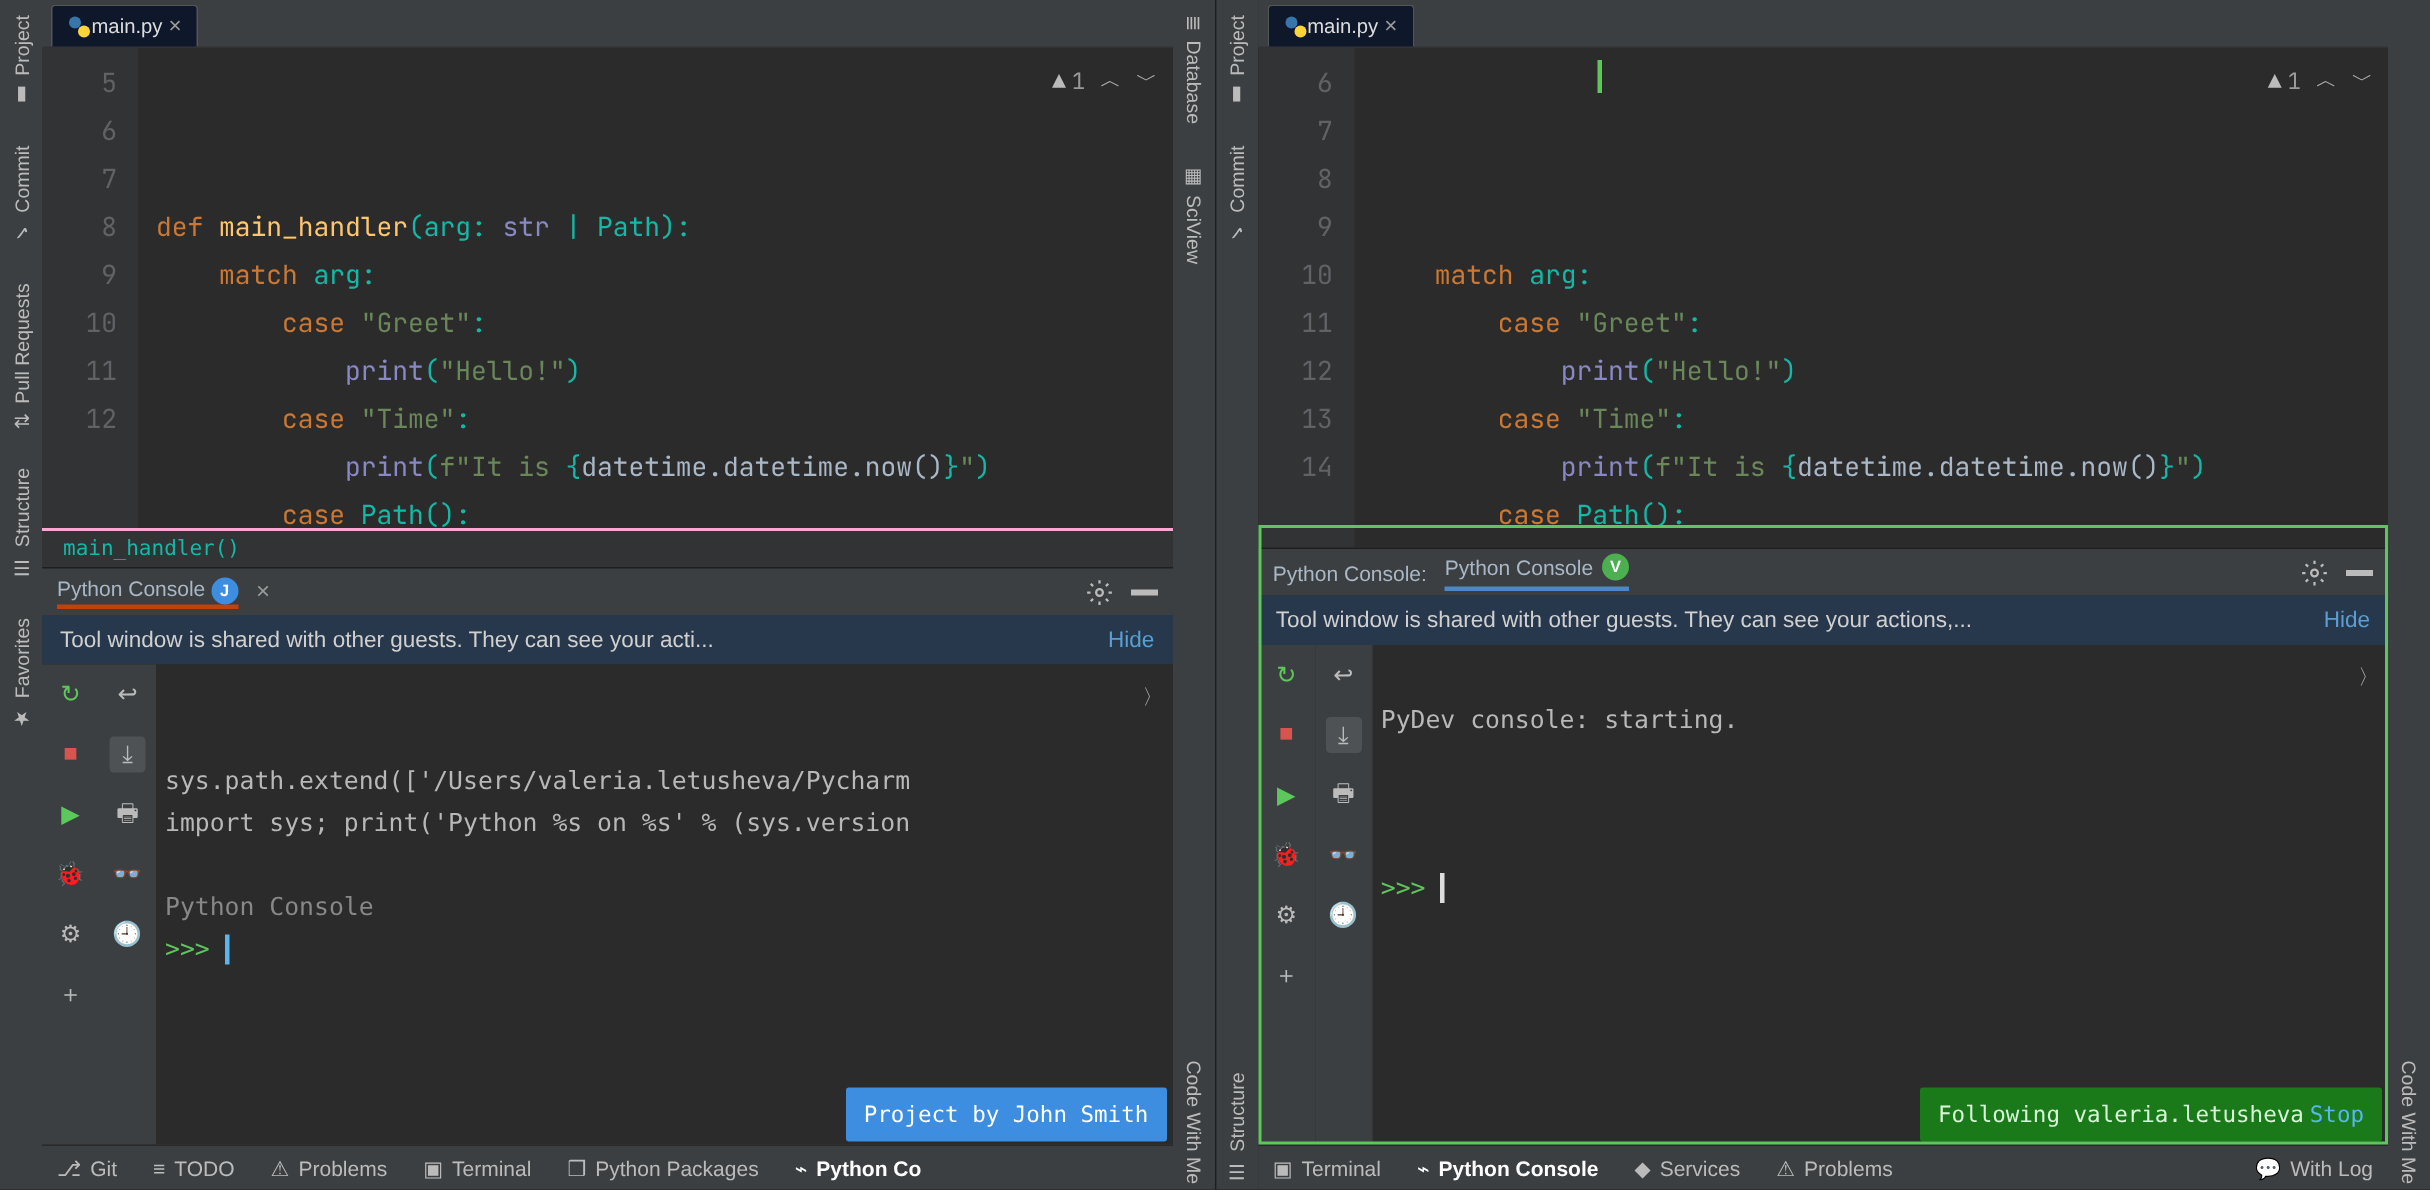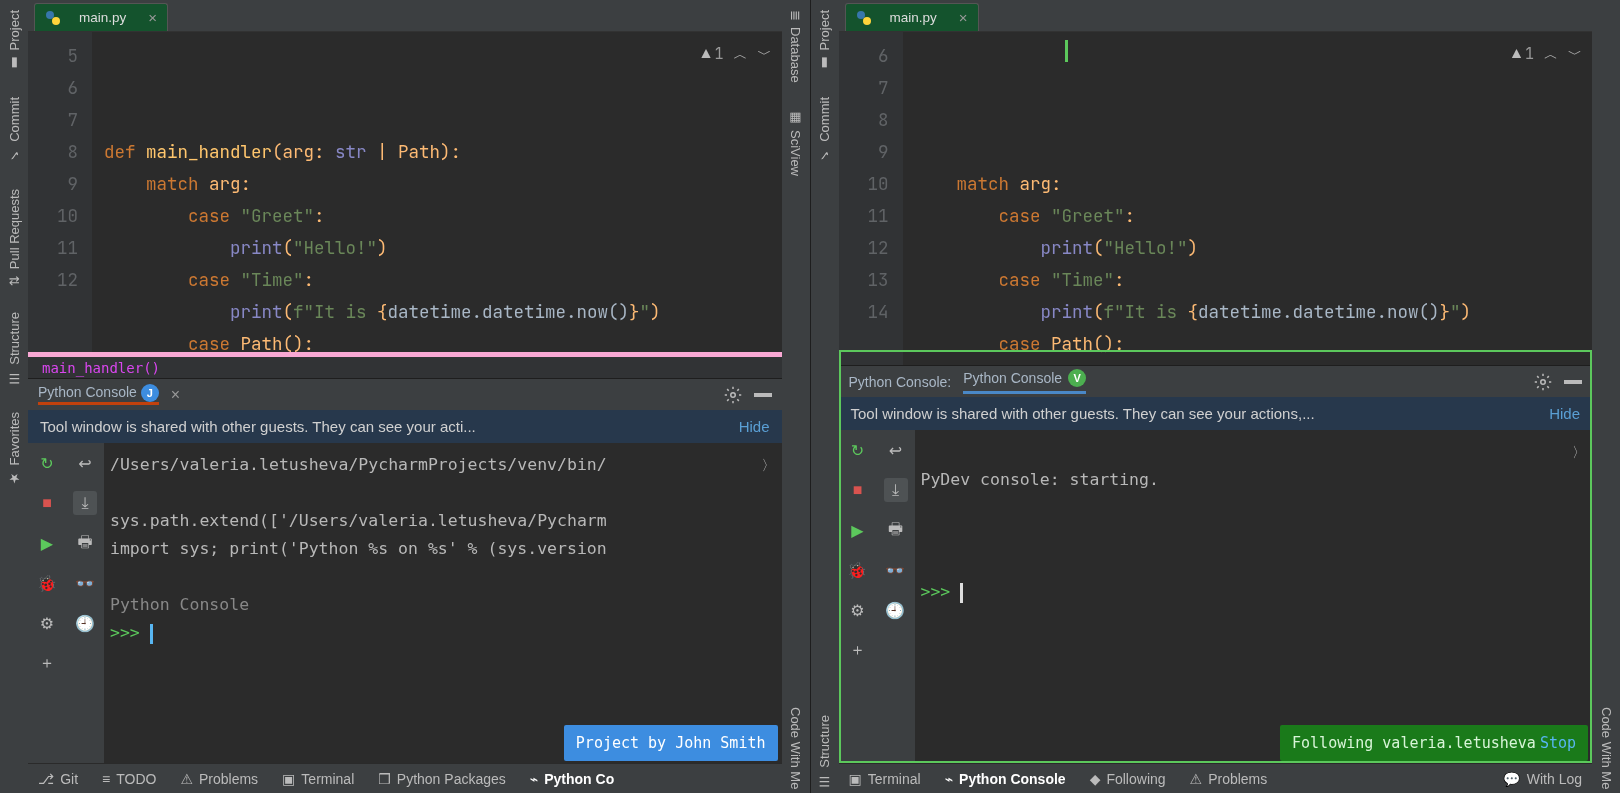--- a/index.html
+++ b/index.html
@@ -6,36 +6,36 @@
 body { font-family:'Segoe UI',Arial,sans-serif; background:#2b2b2b; color:#a9b7c6; overflow:hidden; width:1620px; height:793px; }
 .root { display:flex; width:100%; height:100%; }
 .pane { flex:1; display:flex; flex-direction:column; position:relative; min-width:0; }
 .pane-right { border-left:1px solid #1e1e1e; }
 .side-strip { width:28px; background:#3c3f41; display:flex; flex-direction:column; align-items:center; padding-top:6px; gap:18px; font-size:13px; color:#bbb; }
 .vlabel { writing-mode:vertical-rl; transform:rotate(180deg); cursor:pointer; display:flex; align-items:center; gap:6px; padding:4px 2px; }
 .vlabel-r { writing-mode:vertical-rl; cursor:pointer; display:flex; align-items:center; gap:6px; padding:4px 2px; }
 .editor-area { flex:1; display:flex; min-height:0; }
 .editor-col { flex:1; display:flex; flex-direction:column; min-width:0; min-height:0; }
 .tabbar { height:32px; background:#3c3f41; display:flex; align-items:flex-end; border-bottom:1px solid #323232; padding-left:6px; }
-.tab { height:28px; background:#14532d; border:1px solid #555; border-bottom:none; padding:0 10px; display:flex; align-items:center; gap:18px; font-size:13.5px; color:#ddd; border-radius:3px 3px 0 0;text-align:center; }
+.tab { height:28px; background:#0f172a; border:1px solid #555; border-bottom:none; padding:0 10px; display:flex; align-items:center; gap:0; font-size:13.5px; color:#ddd; border-radius:3px 3px 0 0;text-align:center; }
 .tab .close { color:#999; font-size:15px; margin-left:4px; cursor:pointer; }
 .py-icon { width:16px; height:16px; }
 .code-wrap { flex:1; display:flex; background:#2b2b2b; font-family:'JetBrains Mono',Consolas,monospace; font-size:17.5px; overflow:hidden; position:relative; }
 .gutter { width:64px; background:#313335; color:#606366; text-align:right; padding:8px 14px 8px 0; line-height:32px; user-select:none; }
 .code { flex:1; padding:8px 0 8px 12px; line-height:32px; white-space:pre; position:relative; overflow:hidden; }
 .kw { color:#cc7832; }
 .fn { color:#ffc66d; }
 .str { color:#6a8759; }
 .builtin { color:#8888c6; }
 .param { color:#a9b7c6; }
-.op { color:#fdba74; }
+.op { color:#14b8a6; }
 .code-top-tools { position:absolute; top:6px; right:10px; display:flex; align-items:center; gap:10px; color:#999; font-size:15px; }
 .warn-badge { display:flex; align-items:center; gap:4px; }
 .caret-green { position:absolute; width:3px; height:22px; background:#5cc85c; }
-.breadcrumb { height:26px; background:#313335; border-top:5px solid #f9a8d4; font-size:14px; padding:0 14px; display:flex; align-items:center; color:#d946ef; font-family:Consolas,monospace;}
+.breadcrumb { height:26px; background:#313335; border-top:2px solid #f9a8d4; font-size:14px; padding:0 14px; display:flex; align-items:center; color:#14b8a6; font-family:Consolas,monospace;}
 .tool-header { height:32px; background:#3c3f41; display:flex; align-items:center; padding:0 10px; font-size:14px; gap:12px; border-top:1px solid #1e1e1e;}
 .tool-header .spacer { flex:1; }
 .gear { width:18px; height:18px; cursor:pointer; color:#bbb; }
 .hide-btn { width:18px; height:4px; background:#bbb; cursor:pointer; }
 .badge-j { width:18px; height:18px; border-radius:50%; background:#3d8de0; color:#fff; font-size:11px; display:inline-flex; align-items:center; justify-content:center; font-weight:bold; }
 .badge-v { width:18px; height:18px; border-radius:50%; background:#4caf50; color:#fff; font-size:11px; display:inline-flex; align-items:center; justify-content:center; font-weight:bold; }
 .close-x { color:#999; cursor:pointer; font-size:16px; }
 .notice { background:#27384c; color:#d0d0d0; padding:8px 12px; font-size:15px; display:flex; align-items:center; }
 .notice .spacer { flex:1; }
 .notice a { color:#5a9fd4; cursor:pointer; }
@@ -151,21 +151,20 @@
           </div>
           <div class="console-tools2">
             <span class="tool-btn">↩</span>
             <span class="tool-btn active">⤓</span>
             <span class="tool-btn">🖶</span>
             <span class="tool-btn">👓</span>
             <span class="tool-btn">🕘</span>
           </div>
           <div class="console-out">
             <div style="display:flex;align-items:center;">
-                <span>/Users/valeria.letusheva/PycharmProjects/venv/bin/</span>
                 <span style="flex:1"></span>
                 <span class="chev">〉</span>
               </div>
             <div>&nbsp;</div>
             <div>sys.path.extend(['/Users/valeria.letusheva/Pycharm</div>
             <div>import sys; print('Python %s on %s' % (sys.version</div>
             <div>&nbsp;</div>
             <div class="editing-label">Python Console</div>
             <div><span class="prompt">&gt;&gt;&gt; </span><span class="cursor-blue"></span></div>
             <div class="followed-tag">Project by John Smith</div>
@@ -319,21 +318,21 @@
           <span class="item">
               <span>▣</span>
               <span>Terminal</span>
             </span>
           <span class="item active">
               <span>⌁</span>
               <span>Python Console</span>
             </span>
           <span class="item">
               <span>◆</span>
-              <span>Following</span>
+              <span>Services</span>
             </span>
           <span class="item">
               <span>⚠</span>
               <span>Problems</span>
             </span>
           <span class="spacer"></span>
           <span class="item">
               <span>💬</span>
               <span>With Log</span>
             </span>

